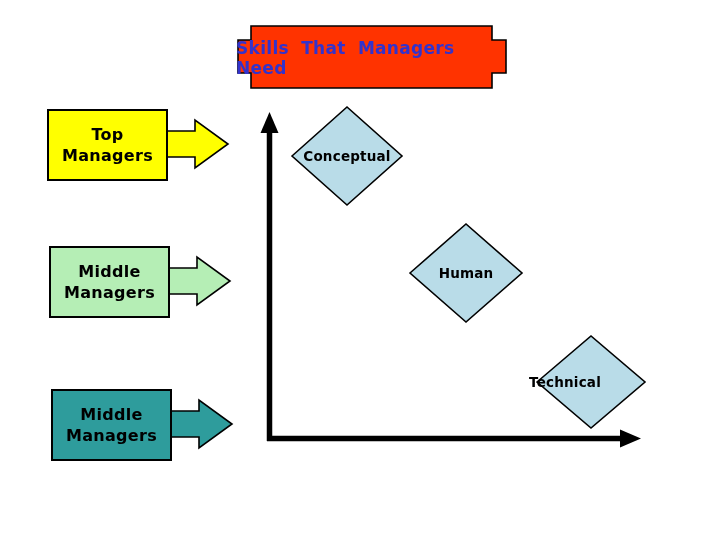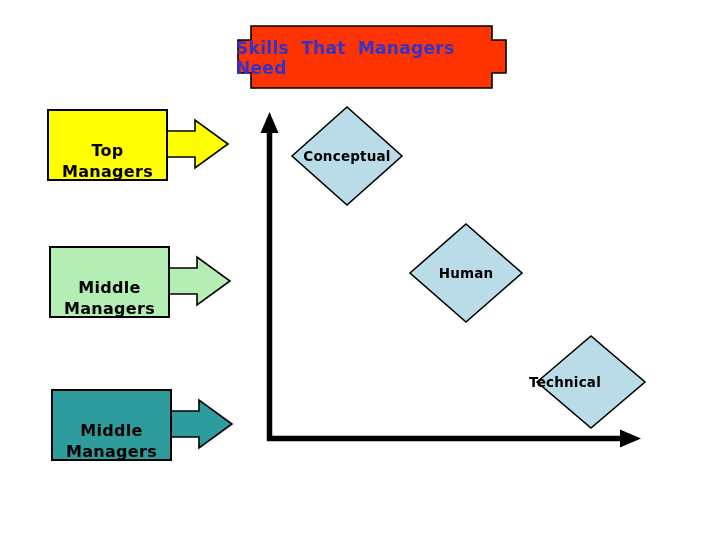--- a/index.html
+++ b/index.html
@@ -28,21 +28,20 @@
 
   .mgr-label {
     position: absolute;
     width: 121px; height: 72px;
     display: flex; align-items: center; justify-content: center;
     text-align: center;
     white-space: pre-line;
     font-size: 16px; font-weight: bold; line-height: 21px;
     color: #000000;
     letter-spacing: 0.3px;
-    margin-top: 16px;
   }
   .mgr-label.teal { color: #000000; }
 
   .diamond-label {
     position: absolute;
     width: 130px; height: 20px;
     display: flex; align-items: center; justify-content: center;
     text-align: center;
     font-size: 13.5px; font-weight: bold;
     color: #000000;

